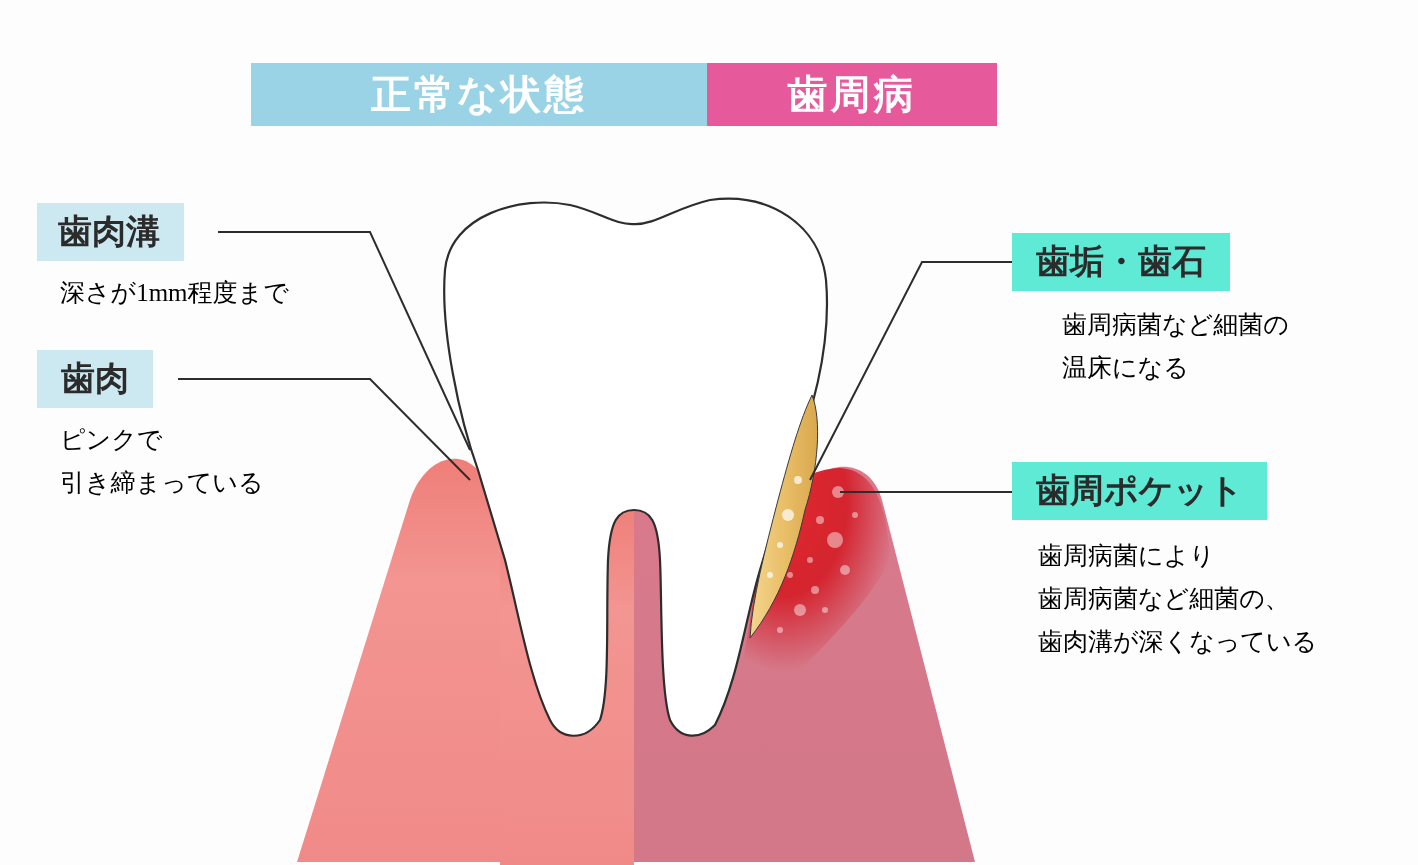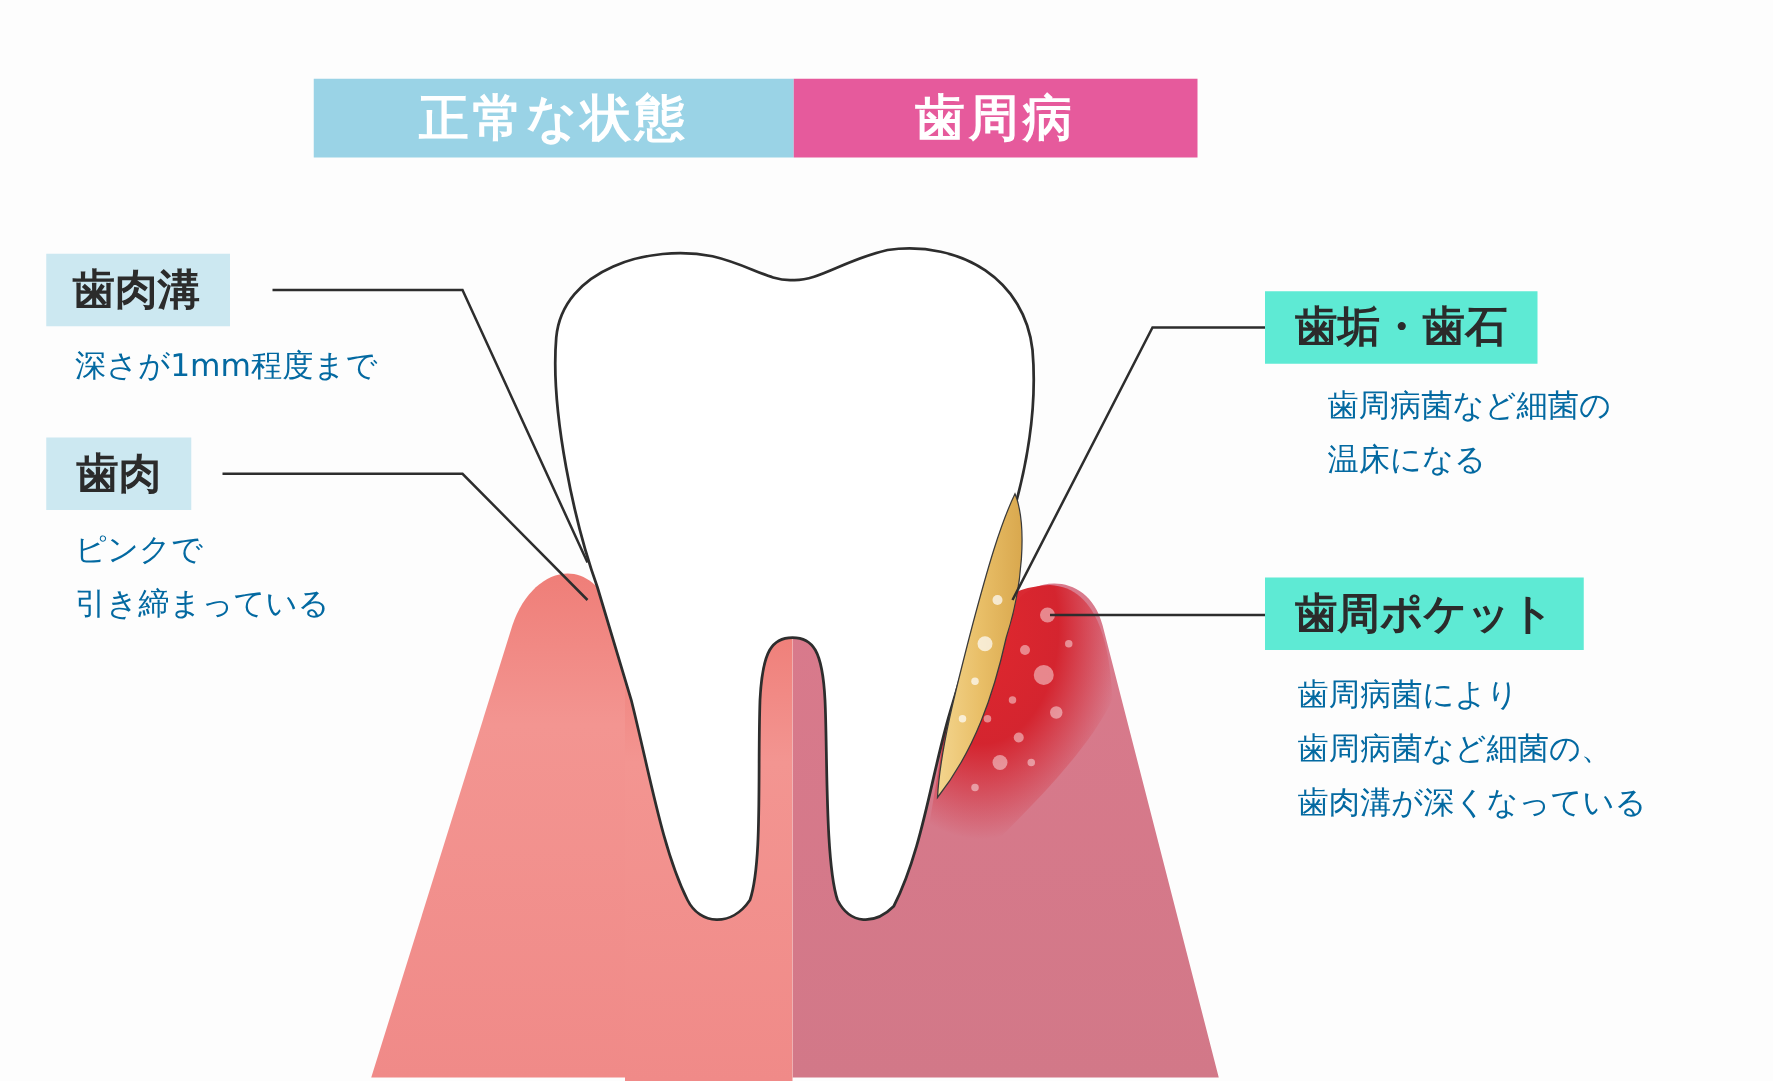--- a/index.html
+++ b/index.html
@@ -1,27 +1,27 @@
 <!DOCTYPE html>
 <html><head>
 <meta charset="utf-8">
 <style>
   html, body { margin:0; padding:0; }
   body { width:1418px; height:865px; background:#fdfdfd; position:relative; overflow:hidden;
          font-family:"DejaVu Sans","Liberation Sans",sans-serif; color:#333; }
   .header { position:absolute; top:63px; left:251px; height:63px; display:flex; }
   .hdr { height:63px; display:flex; align-items:center; justify-content:center; color:#fff;
          font-size:40px; font-weight:bold; letter-spacing:3px; }
-  .hdr-normal { width:384px; background:#9ad3e6; }
-  .hdr-disease { width:323px; background:#e65a9c; }
+  .hdr-normal { width:456px; background:#9ad3e6; }
+  .hdr-disease { width:290px; background:#e65a9c; }
   .label { position:absolute; font-size:34px; font-weight:bold; color:#2b2b2b;
            display:flex; align-items:center; padding:0 24px; height:58px; box-sizing:border-box; }
   .label-blue { background:#cce8f1; }
   .label-pink { background:#5eead4; }
-  .desc { position:absolute; font-size:25px; color:#0369a1; line-height:43px; white-space:pre-line; }
+  .desc { position:absolute; font-size:25px; color:#000000; line-height:43px; white-space:pre-line;font-family:Liberation Serif, serif; }
   svg.art { position:absolute; left:0; top:0; }
 </style>
 </head>
 <body>
 
 <div class="header">
   <div class="hdr hdr-normal">正常な状態</div>
   <div class="hdr hdr-disease">歯周病</div>
 </div>
 

